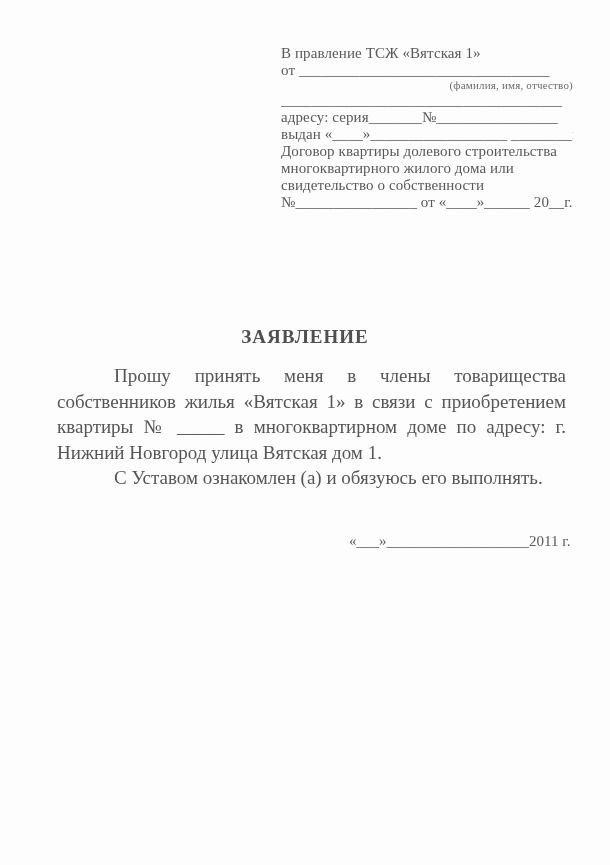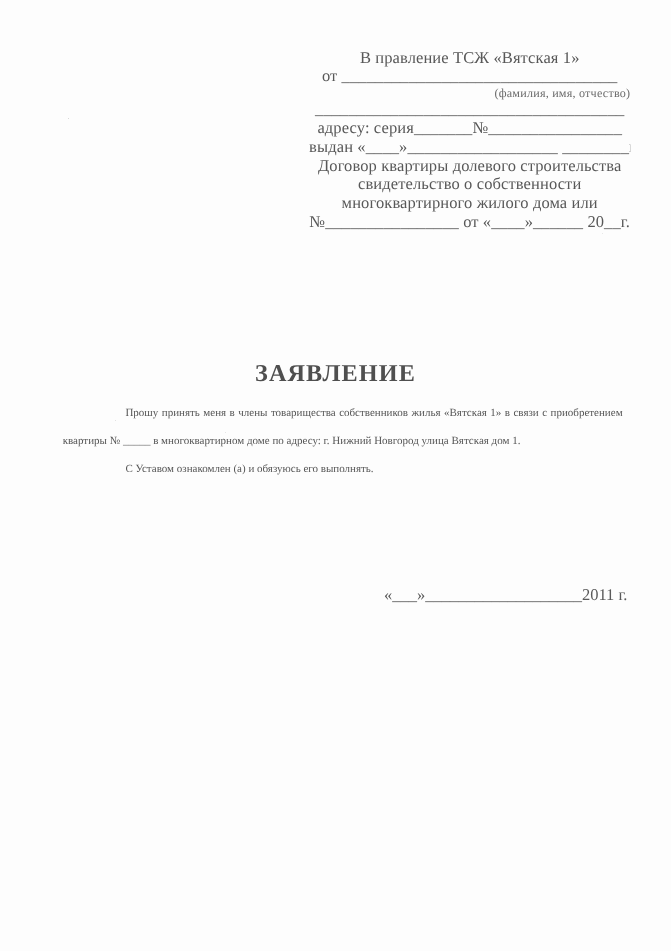--- a/index.html
+++ b/index.html
@@ -26,49 +26,49 @@
     position: absolute;
     left: 281px;
     top: 45px;
     width: 292px;
     font-size: 15px;
     line-height: 17px;
     letter-spacing: 0.1px;
     color: #585858;
     white-space: nowrap;
   }
-  .header-block .h-line { height: 17px; overflow: hidden; text-align: center; }
+  .header-block .h-line { height: 17px; overflow: hidden; }
   .header-block .h-hint {
     height: 13px;
     font-size: 11px;
     line-height: 12px;
     color: #6b6b6b;
     text-align: right;
     letter-spacing: 0.2px;
     overflow: hidden;
   }
 
   .doc-title {
     position: absolute;
     left: 0;
     top: 326px;
     width: 610px;
     text-align: center;
-    font-size: 22px;
+    font-size: 19px;
     font-weight: bold;
     letter-spacing: 1px;
     color: #4f4f4f;
   }
 
   .body-text {
     position: absolute;
     left: 57px;
     top: 363px;
     width: 509px;
-    font-size: 10px;
+    font-size: 19px;
     line-height: 25.6px;
     color: #565656;
     text-align: justify;
   }
   .body-text p { text-indent: 57px; }
 
   .sign-block {
     position: absolute;
     left: 349px;
     top: 533px;
@@ -86,22 +86,22 @@
 <div class="sheet">
 
   <div class="header-block">
     <div class="h-line">В правление ТСЖ «Вятская 1»</div>
     <div class="h-line">от _________________________________</div>
     <div class="h-hint">(фамилия, имя, отчество)</div>
     <div class="h-line">_____________________________________</div>
     <div class="h-line">адресу: серия_______№________________</div>
     <div class="h-line">выдан «____»__________________ ________г.</div>
     <div class="h-line">Договор квартиры долевого строительства</div>
+    <div class="h-line">многоквартирного жилого дома или</div>
     <div class="h-line">свидетельство о собственности</div>
-    <div class="h-line">многоквартирного жилого дома или</div>
     <div class="h-line">№________________ от «____»______ 20__г.</div>
   </div>
 
   <div class="doc-title">ЗАЯВЛЕНИЕ</div>
 
   <div class="body-text">
     <p>Прошу принять меня в члены товарищества собственников жилья «Вятская 1» в связи с приобретением квартиры № _____ в многоквартирном доме по адресу: г. Нижний Новгород улица Вятская дом 1.</p>
     <p>С Уставом ознакомлен (а) и обязуюсь его выполнять.</p>
   </div>
 

